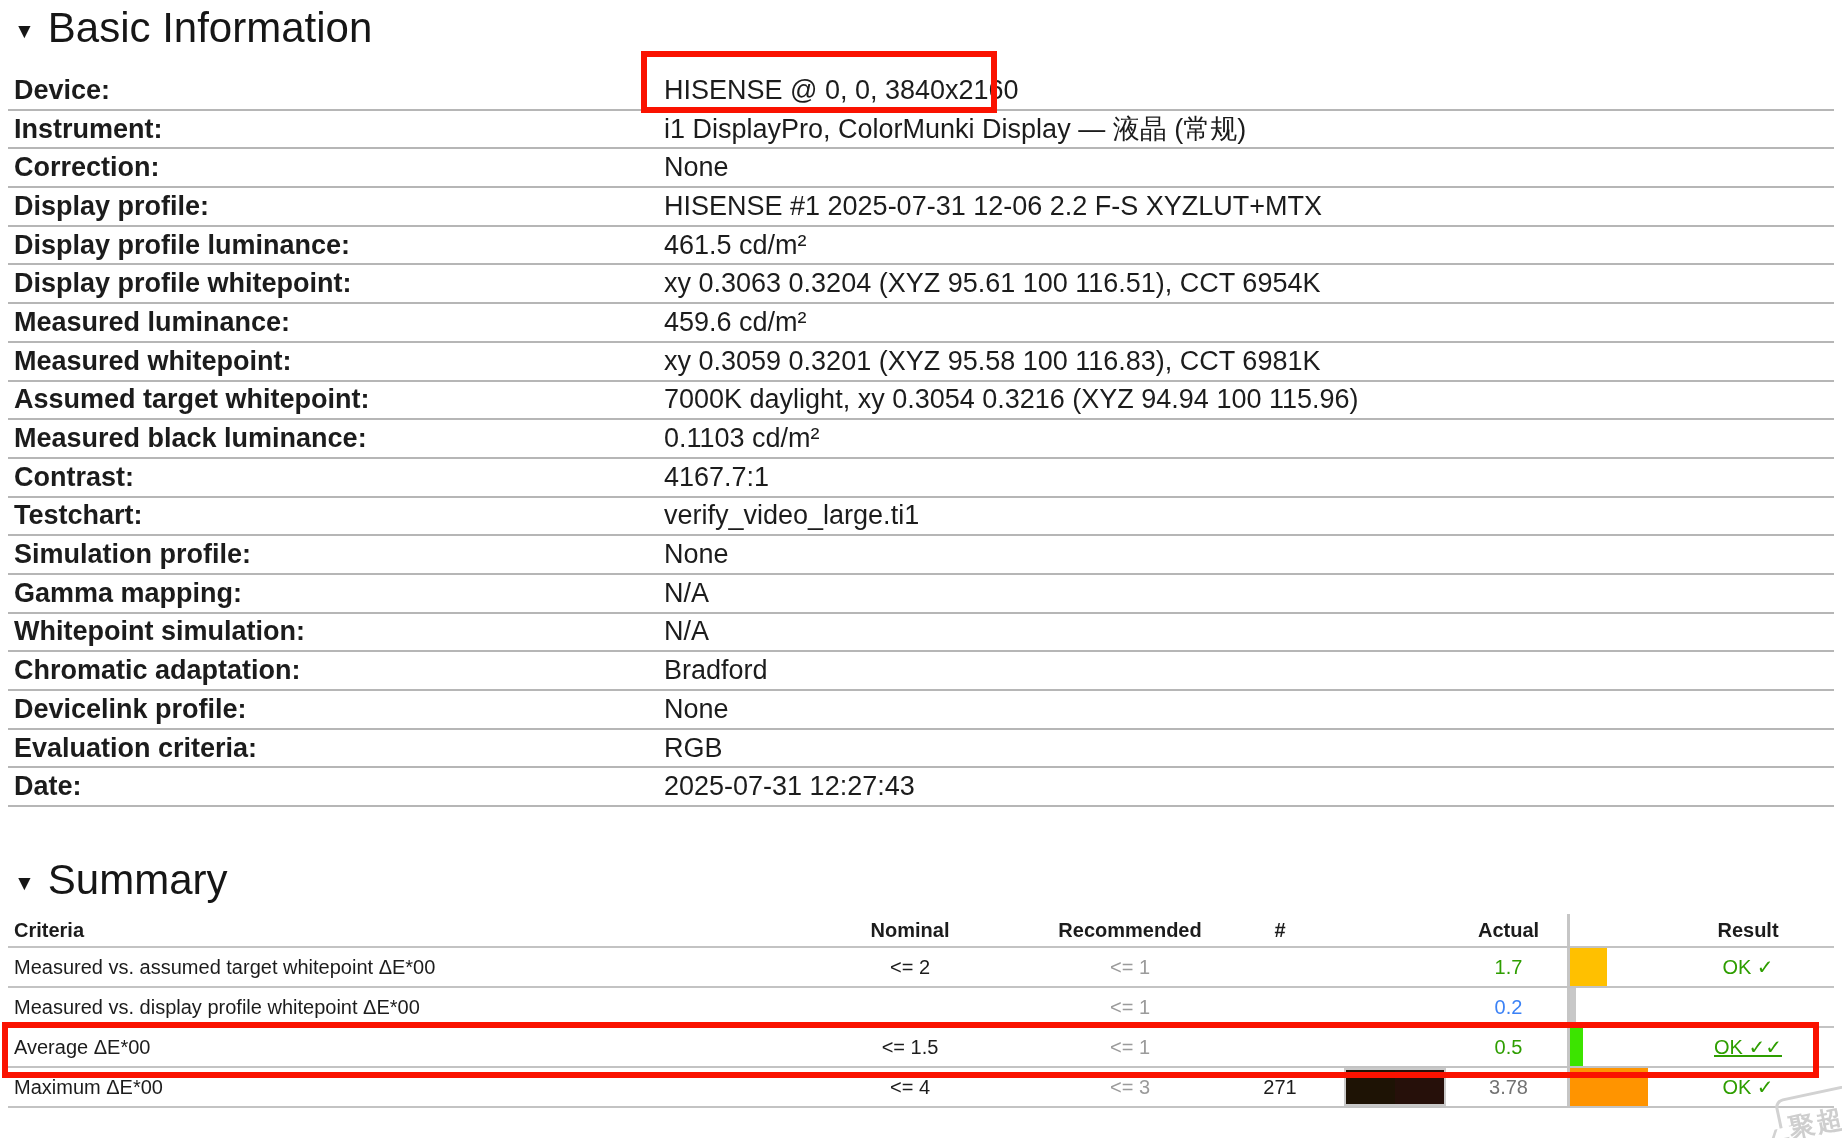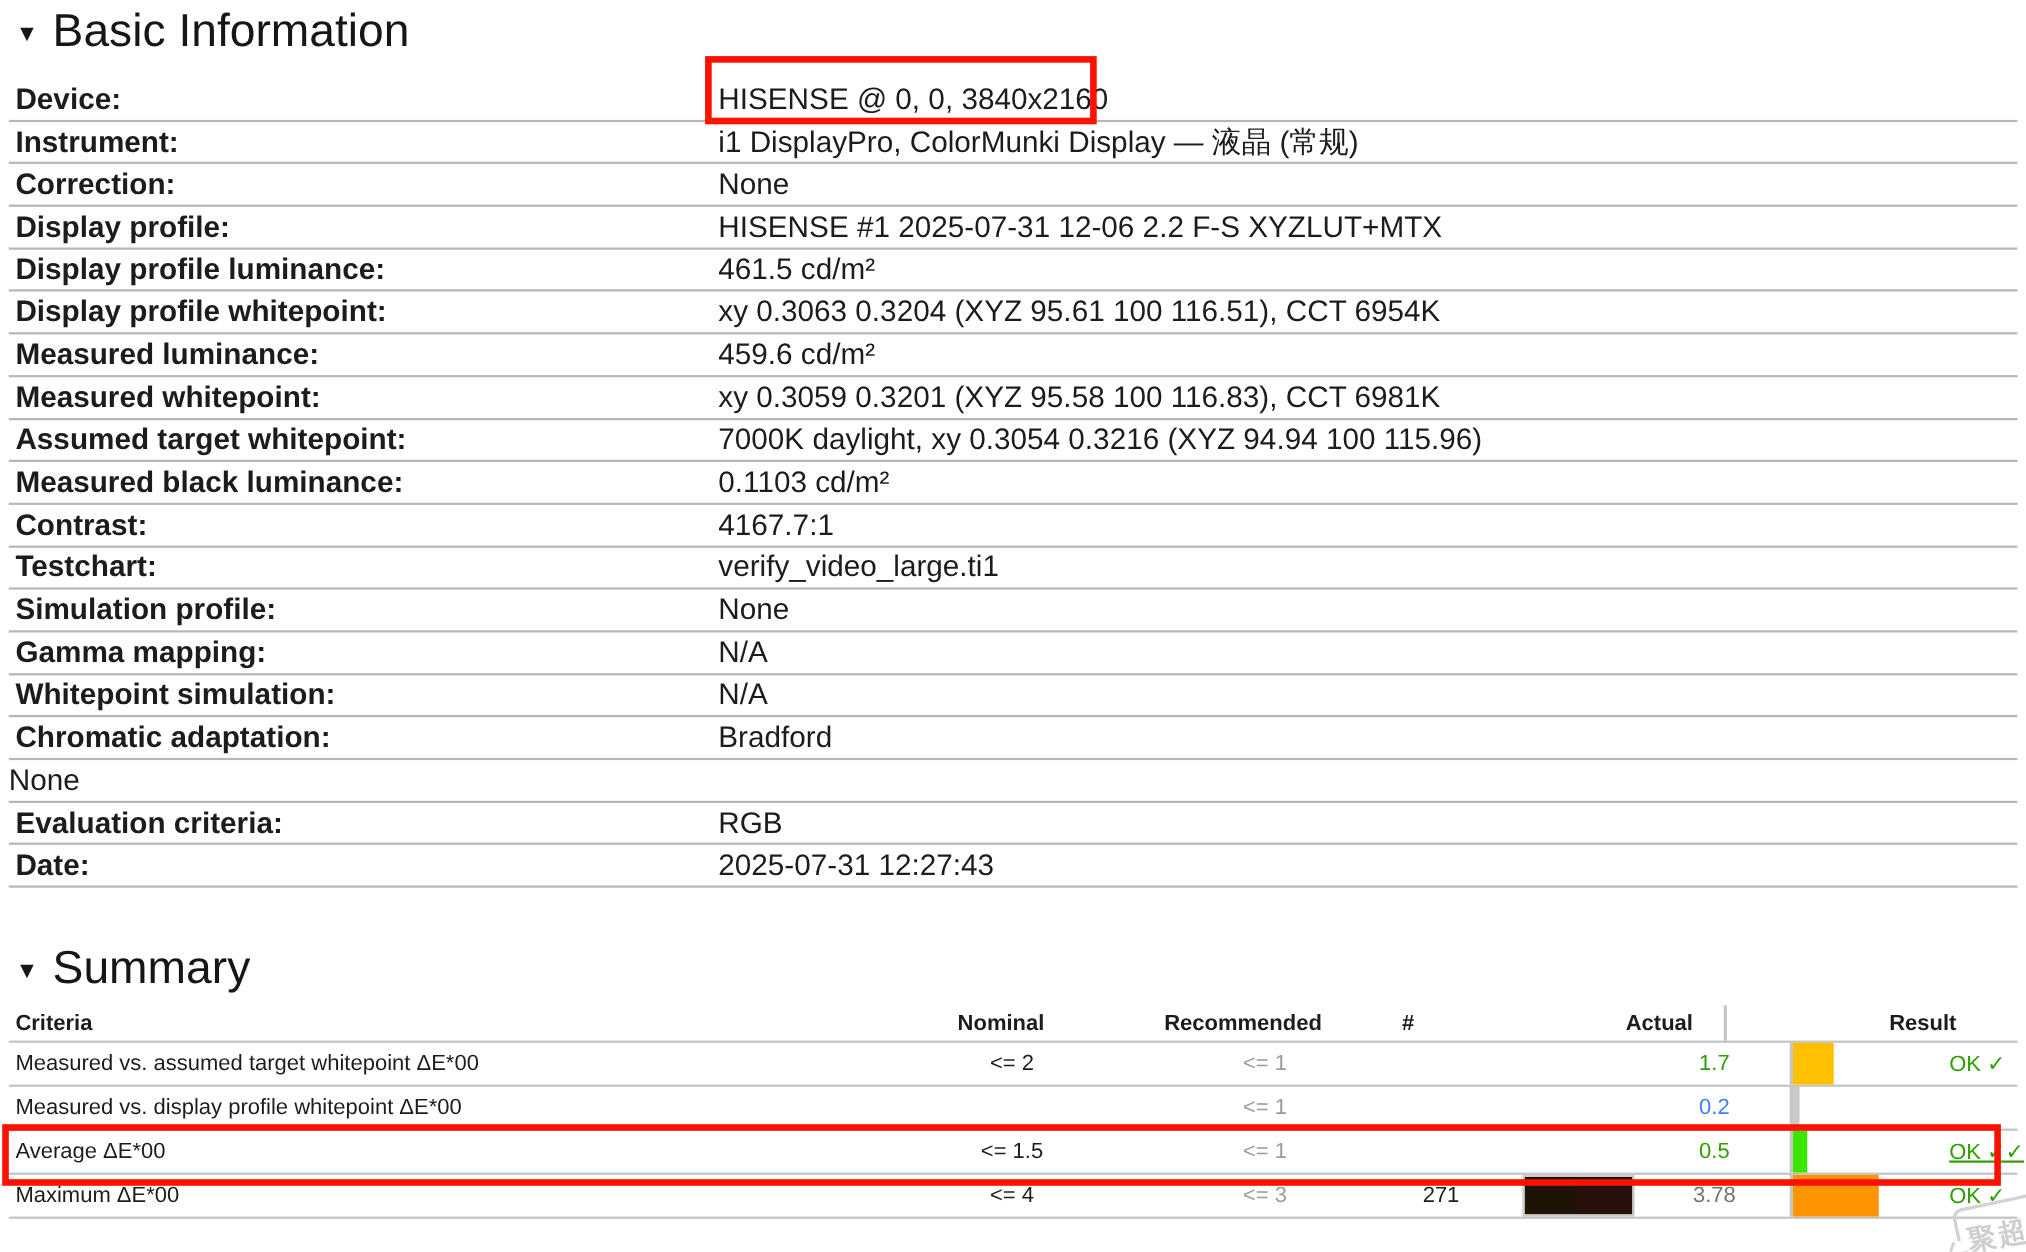--- a/index.html
+++ b/index.html
@@ -8,28 +8,28 @@
     background:#ffffff;color:#1c1c1c;
     font-family:"Liberation Sans", sans-serif;
   }
   .section-title{
     position:absolute;left:14px;display:flex;align-items:center;gap:13px;
     font-size:42px;line-height:52px;font-weight:400;color:#161616;cursor:pointer;
   }
   .tri{font-size:21px;line-height:21px;position:relative;top:2px;color:#161616;}
   
   #basic-table{position:absolute;left:8px;top:72px;width:1826px;font-size:27px;}
-  .b-row{height:38.7px;display:flex;align-items:center;border-bottom:2px solid #b6b6b6;box-sizing:border-box;}
+  .b-row{height:38.7px;display:flex;align-items:center;border-bottom:2px solid #b6b6b6;box-sizing:border-box;gap:11px;}
   .b-label{width:645px;font-weight:700;padding-left:6px;box-sizing:border-box;white-space:nowrap;}
   .b-value{flex:1;white-space:nowrap;}
   
   #summary-table{position:absolute;left:8px;top:914px;width:1826px;font-size:20px;}
   .s-grid{display:grid;grid-template-columns:772px 260px 180px 120px 110px 117px 135px 1fr;align-items:center;box-sizing:border-box;}
   .s-header{height:34px;font-weight:700;border-bottom:2px solid #c3c3c3;}
-  .s-row{height:40px;border-bottom:2px solid #c3c3c3;gap:10px;}
+  .s-row{height:40px;border-bottom:2px solid #c3c3c3;}
   .c-crit{padding-left:6px;white-space:nowrap;}
   .c-center{text-align:center;white-space:nowrap;}
   .c-swatch{height:100%;position:relative;}
   .swatch{position:absolute;left:4px;right:4px;top:0;bottom:0;border:2px solid #c9c9c9;box-sizing:border-box;}
   .c-bar{position:relative;height:100%;border-left:3px solid #c6c6c6;box-sizing:border-box;}
   .bar{position:absolute;left:0;top:0;bottom:0;}
   .c-result{text-align:center;padding-right:40px;white-space:nowrap;}
   
   .red-box{position:absolute;border:6px solid #fa1200;box-sizing:border-box;background:transparent;}
   #red-box-1{left:641px;top:51px;width:356px;height:62px;}
@@ -117,20 +117,21 @@
       </div>
       <div class="b-row">
         <div class="b-label">Whitepoint simulation:</div>
         <div class="b-value">N/A</div>
       </div>
       <div class="b-row">
         <div class="b-label">Chromatic adaptation:</div>
         <div class="b-value">Bradford</div>
       </div>
       <div class="b-row">
+        <div class="b-label">Devicelink profile:</div>
         <div class="b-value">None</div>
       </div>
       <div class="b-row">
         <div class="b-label">Evaluation criteria:</div>
         <div class="b-value">RGB</div>
       </div>
       <div class="b-row">
         <div class="b-label">Date:</div>
         <div class="b-value">2025-07-31 12:27:43</div>
       </div>

